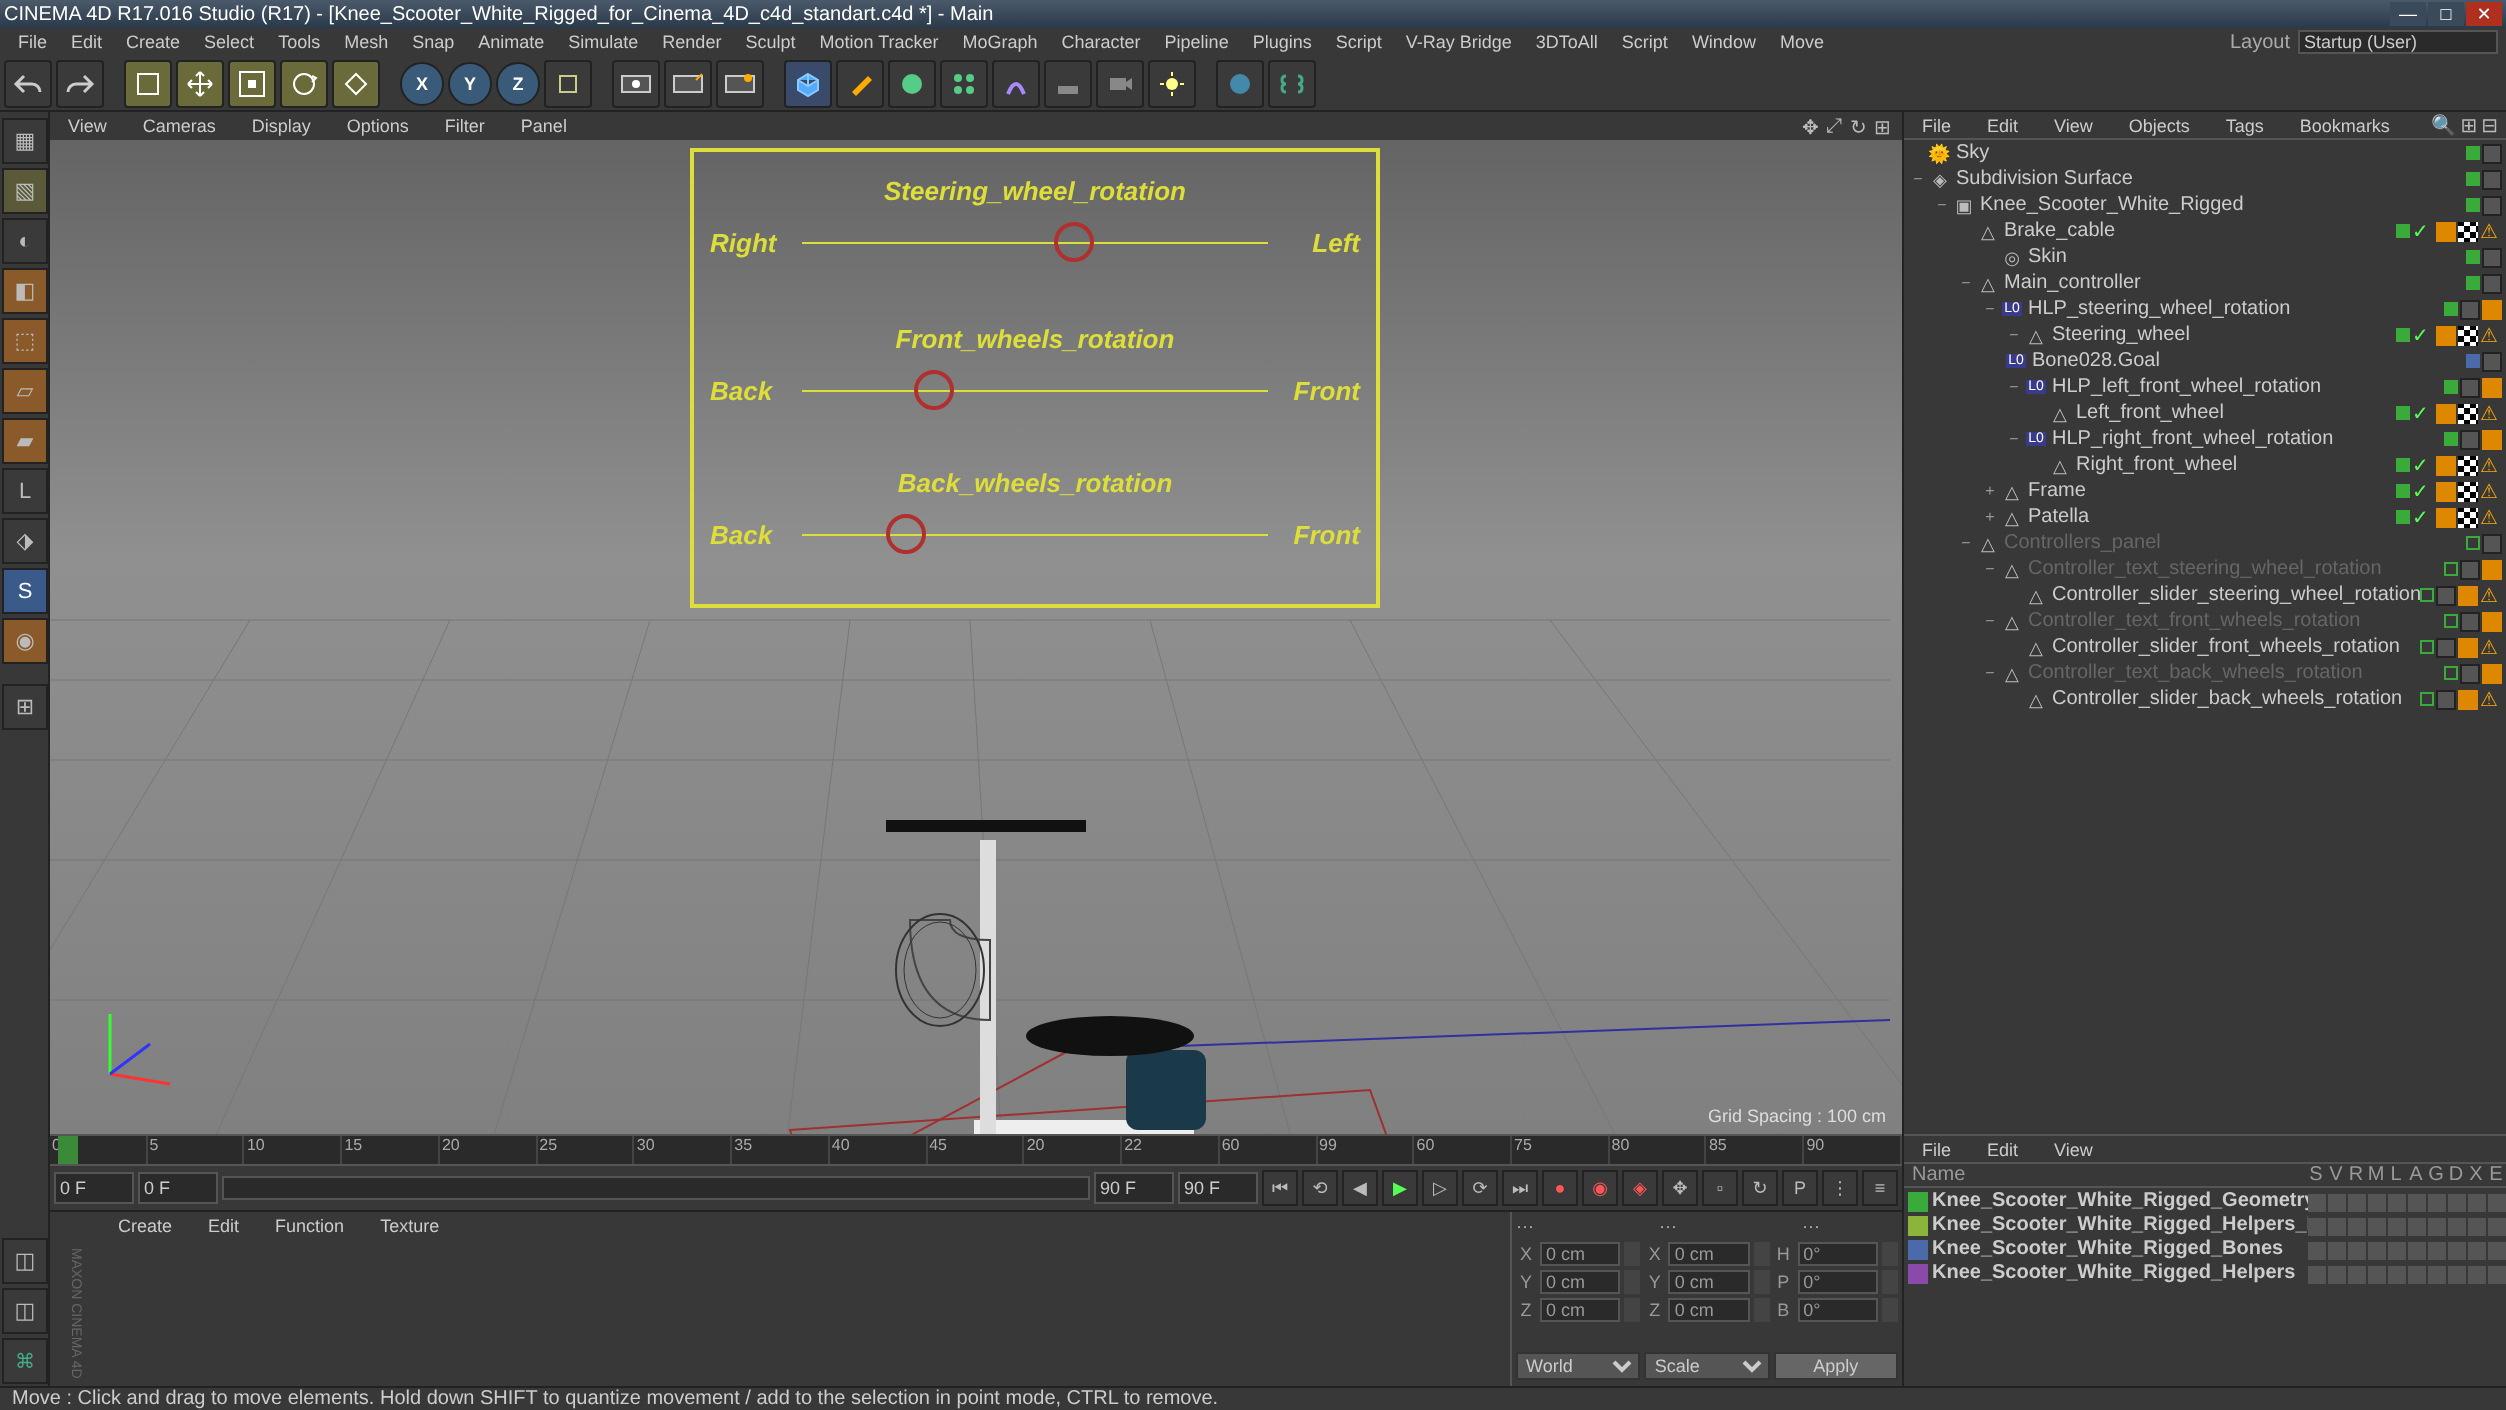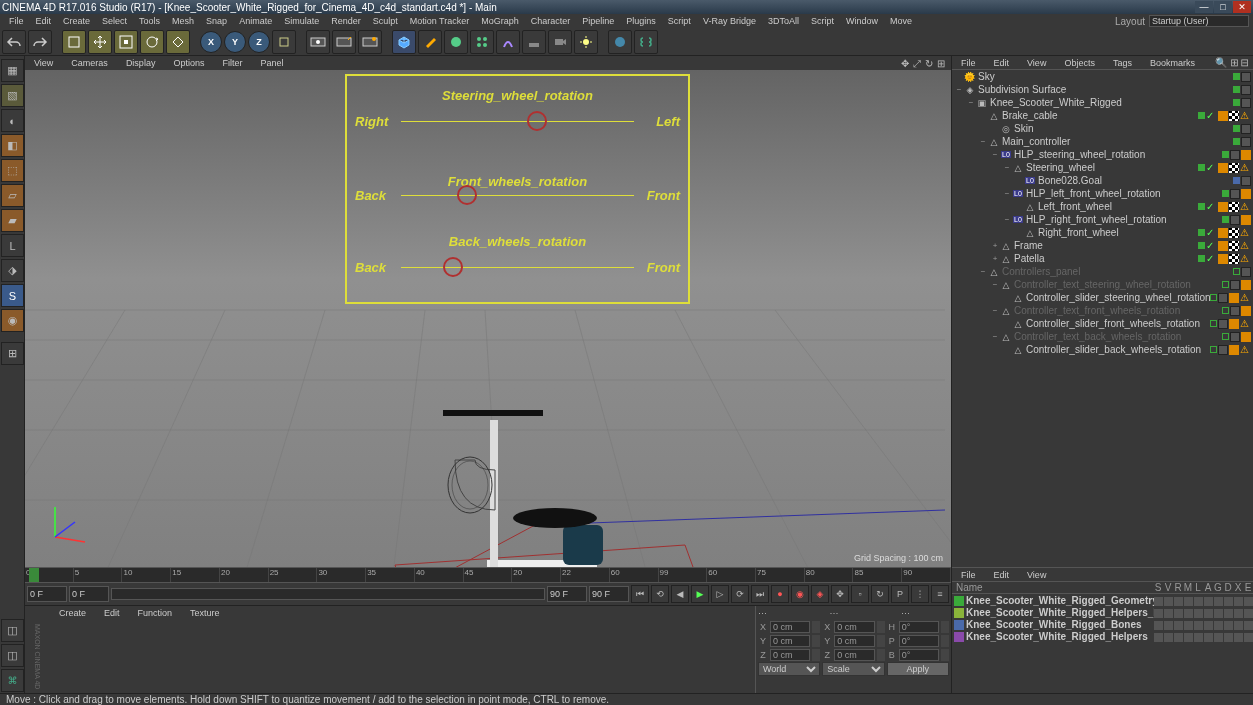--- a/index.html
+++ b/index.html
@@ -80,21 +80,21 @@
 .mat-body { flex: 1; display: flex; padding: 4px; gap: 4px; background: #2a2a2a; }
 .mat-item { width: 34px; text-align: center; }
 .mat-ball { width: 30px; height: 30px; background: radial-gradient(circle at 30% 30%, #fff, #888, #222); border-radius: 50%; margin: 0 auto; border: 1px solid #ccc; }
 .mat-name { font-size: 8px; color: #ccc; margin-top: 2px; }
 .coords-panel { width: 196px; background: #383838; border-left: 1px solid #555; padding: 2px; display: flex; flex-direction: column; }
 .coord-menu { height: 12px; font-size: 9px; }
 .coord-row { display: flex; align-items: center; height: 14px; gap: 2px; }
 .coord-row .cl { width: 10px; font-size: 9px; text-align: center; color: #999; }
 .coord-row input { flex: 1; background: #2a2a2a; border: 1px solid #555; color: #999; font-size: 9px; height: 12px; padding: 0 2px; width: 30px; }
 .coord-row .spinner { width: 8px; height: 12px; background: #444; }
-.coord-bottom { display: flex; gap: 2px; margin-top: 0; }
+.coord-bottom { display: flex; gap: 2px; margin-top: 14px; }
 .coord-bottom select, .coord-bottom button { flex: 1; background: #555; border: 1px solid #333; color: #ccc; font-size: 9px; height: 14px; }
 .coord-bottom button { background: #666; }
 .status-bar { height: 12px; background: #383838; display: flex; align-items: center; padding: 0 6px; font-size: 9px; color: #ccc; border-top: 1px solid #222; }
 .logo-strip { width: 25px; background: #383838; display: flex; flex-direction: column; align-items: center; justify-content: end; }
 svg { display: block; }
 </style>
 </head>
 <body>
 
 <div class="title-bar">
@@ -359,21 +359,21 @@
             <span class="lbl">Right</span>
             <div class="track-line">
                 <div class="handle" style="left:54%"></div>
               </div>
             <span class="lbl right">Left</span>
           </div>
         </div>
         <div class="slider-row" style="top:12px">
           <div class="slider-title">Steering_wheel_rotation</div>
         </div>
-        <div class="slider-row" style="top:98px">
+        <div class="slider-row" style="top:86px">
           <div class="slider-title">Front_wheels_rotation</div>
         </div>
         <div class="slider-row" style="top:112px">
           <div class="slider-track">
             <span class="lbl">Back</span>
             <div class="track-line">
                 <div class="handle" style="left:24%"></div>
               </div>
             <span class="lbl right">Front</span>
           </div>
@@ -602,21 +602,21 @@
           <span class="obj-icon">△</span>
           <span class="obj-name">Steering_wheel</span>
           <span class="tags">
             <span class="tag-dot green"></span>
             <span class="tag-ico" style="color:#5f5">✓</span>
             <span class="tag-ico" style="background:#d80;width:10px;height:10px"></span>
             <span class="tag-ico" style="background:repeating-conic-gradient(#000 0 25%,#fff 0 50%) 0/6px 6px;width:10px;height:10px"></span>
             <span class="tag-ico" style="color:#fa0">⚠</span>
           </span>
         </div>
-        <div class="tree-row" style="padding-left: 62px;">
+        <div class="tree-row" style="padding-left: 40px;">
           <span class="expander"></span>
           <span class="obj-icon">
             <span style="background:#3a3a8a;color:#fff;font-size:7px;padding:0 1px">L0</span>
           </span>
           <span class="obj-name">Bone028.Goal</span>
           <span class="tags">
             <span class="tag-dot blue"></span>
             <span class="tag-sq"></span>
           </span>
         </div>

